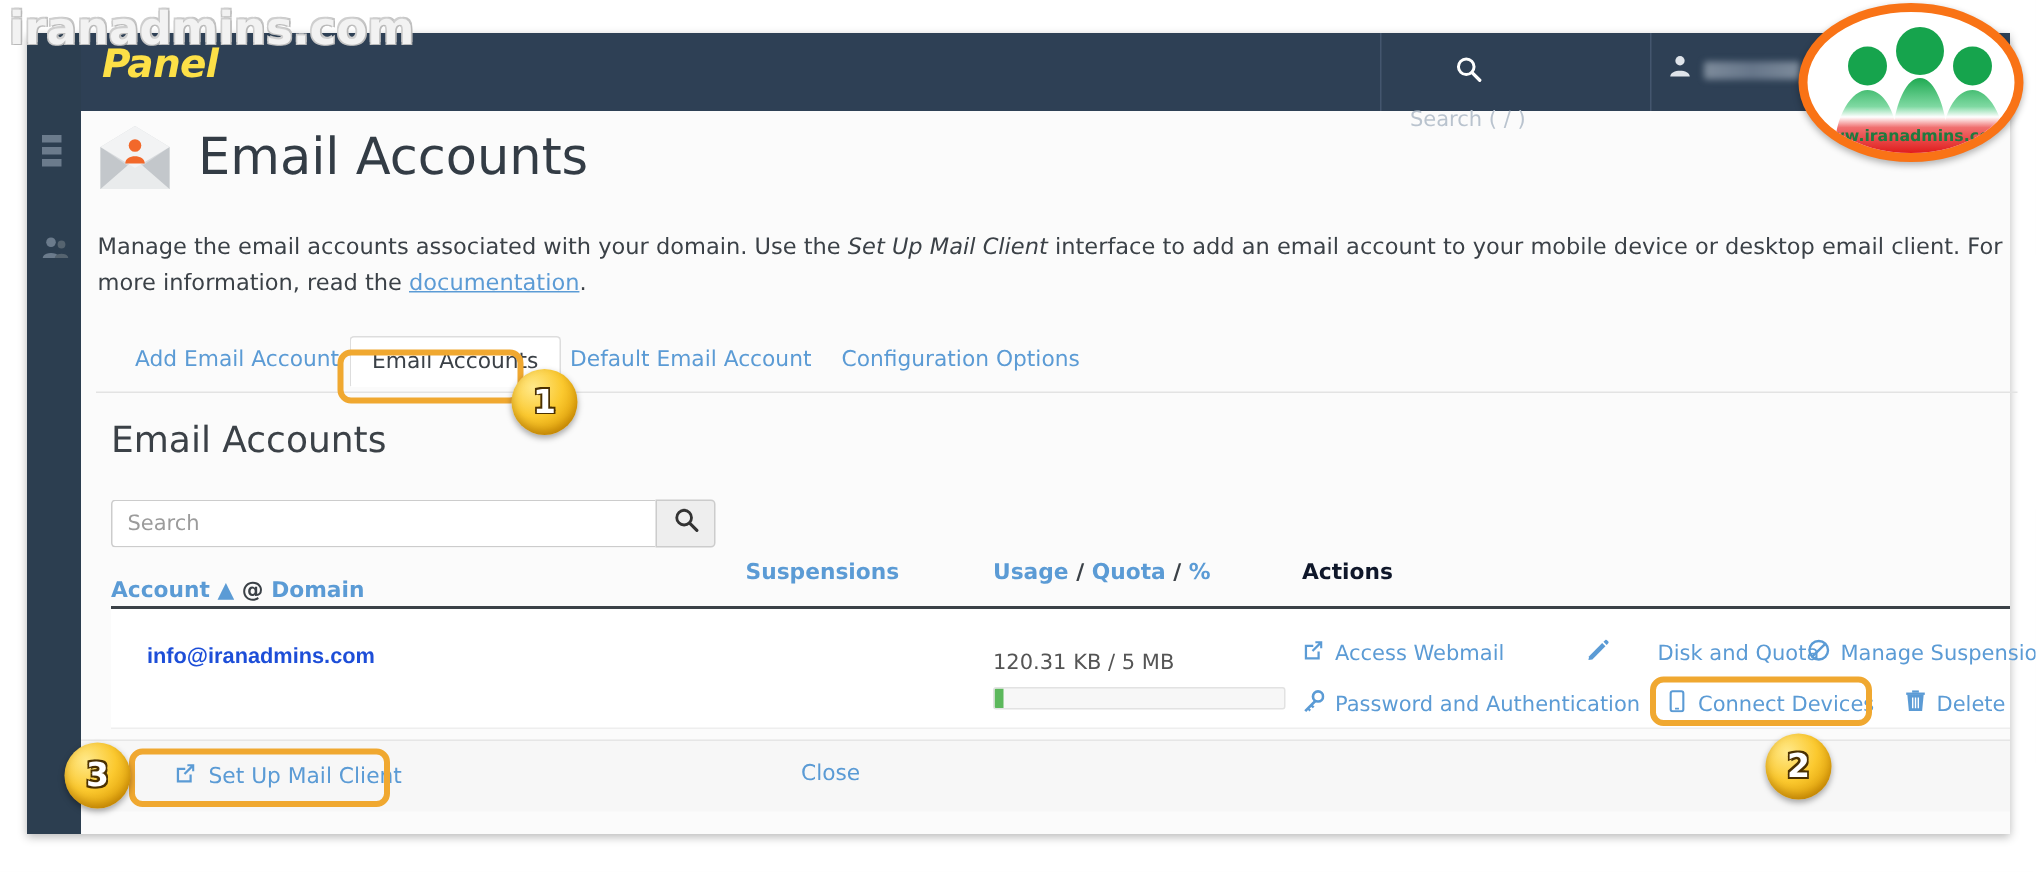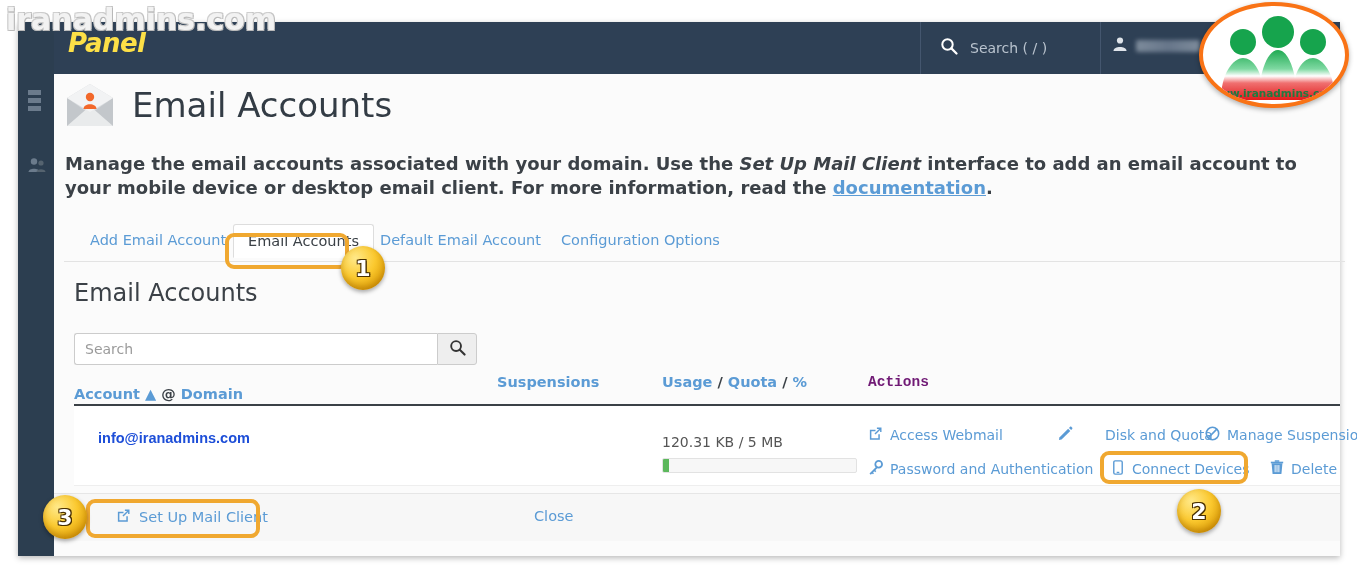--- a/index.html
+++ b/index.html
@@ -60,21 +60,21 @@
   }
   .topbar-sep {
     position: absolute;
     top: 0; width: 1px; height: 52px;
     background: #44566e;
   }
   .sep-a { left: 866px; }
   .sep-b { left: 1046px; }
   .search-wrap {
     position: absolute; left: 886px; top: 15px;
-    display: flex; align-items: center; gap: 12px;
+    display: flex; align-items: center; gap: 12px; flex-direction: column;
   }
   .search-glyph { color: #ffffff; }
   .search-label {
     color: #b9c3ce; font-size: 14px;
     font-family: "DejaVu Sans", sans-serif;
   }
   .user-wrap {
     position: absolute; left: 1058px; top: 14px;
     display: flex; align-items: center; gap: 8px;
   }
@@ -111,24 +111,23 @@
   .page-title {
     font-size: 34px; color: #333c45;
     font-family: "DejaVu Sans", sans-serif;
     font-weight: normal;
   }
 
   
   .desc {
     position: absolute; left: 1px; top: 78px;
     width: 1280px;
-    font-size: 18px; color: #3b4147;
+    font-size: 15px; color: #3b4147;
     line-height: 24px;
     font-family: "DejaVu Sans", sans-serif;
-    font-weight: bold;
   }
   .desc i { font-style: italic; }
   .desc a { color: #5b9bd5; text-decoration: underline; }
 
   
   .tabs {
     position: absolute; left: 0; top: 150px;
     width: 1281px;
     border-bottom: 1px solid #e3e3e3;
     height: 38px;
@@ -191,21 +190,21 @@
     position: relative; height: 32px;
     border-bottom: 2px solid #3b4147;
   }
   .th {
     position: absolute; top: 0;
     font-size: 14.5px; font-weight: bold;
     color: #5b9bd5;
     font-family: "DejaVu Sans", sans-serif;
     white-space: nowrap;
   }
-  .th.dark { color: #701a75; font-family: Liberation Mono, monospace; }
+  .th.dark { color: #0f172a; }
   .th-account { left: 0; margin-top: 12px; }
   .th-susp { left: 423px; }
   .th-usage { left: 588px; }
   .th-actions { left: 794px; }
   .sep-slash { color: #3b4147; font-weight: bold; }
   .at-glyph { color: #3b4147; }
 
   .trow {
     position: relative;
     height: 80px;
@@ -310,21 +309,21 @@
     text-shadow: 1px 1px 0 #b9b9b9, -1px -1px 0 #cfcfcf, 1px -1px 0 #c5c5c5, -1px 1px 0 #c5c5c5;
     z-index: 30;
     white-space: nowrap;
   }
   .wm-logo {
     position: absolute;
     right: 8px; top: 2px;
     width: 150px; height: 106px;
     border-radius: 50%;
     background: #ffffff;
-    border: 4px solid #f97316;
+    border: 6px solid #f97316;
     box-shadow: 0 2px 5px rgba(0,0,0,.3);
     z-index: 30;
     overflow: hidden;
   }
   .wm-logo-inner { position: absolute; inset: 0; }
   .wm-caption {
     position: absolute;
     left: 0; right: 0; bottom: 5px;
     text-align: center;
     font-family: "DejaVu Sans", sans-serif;

